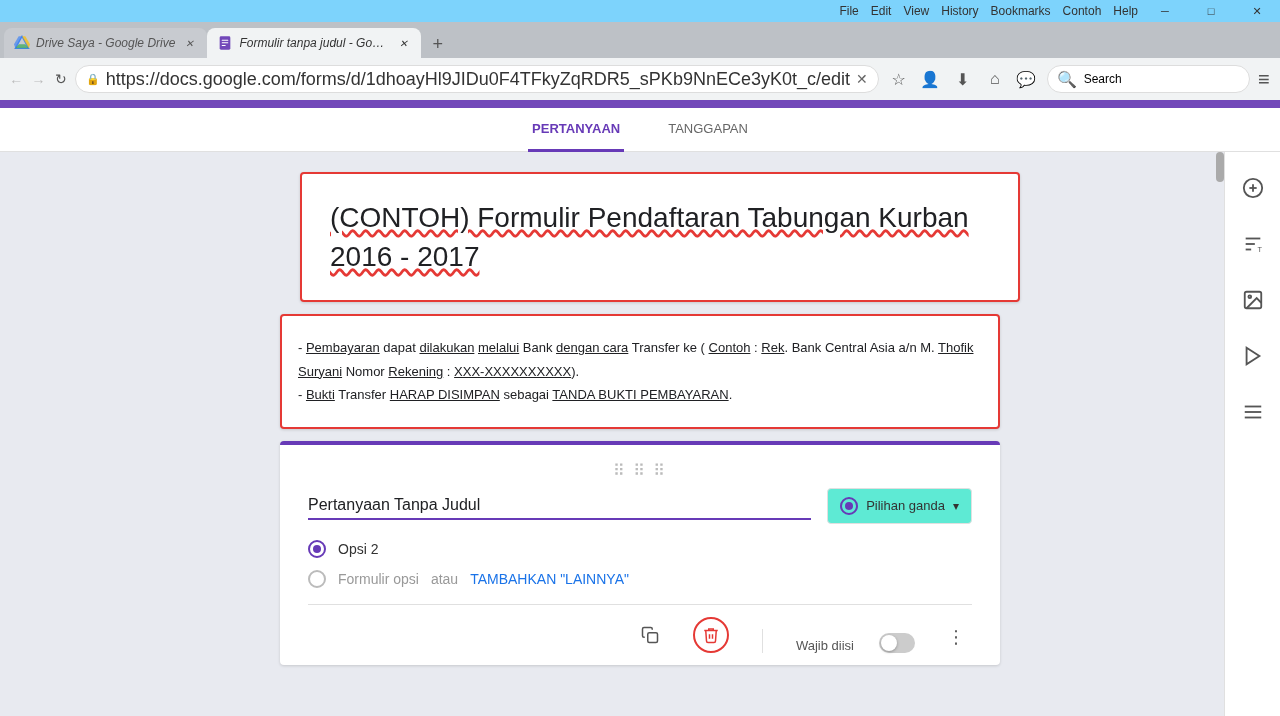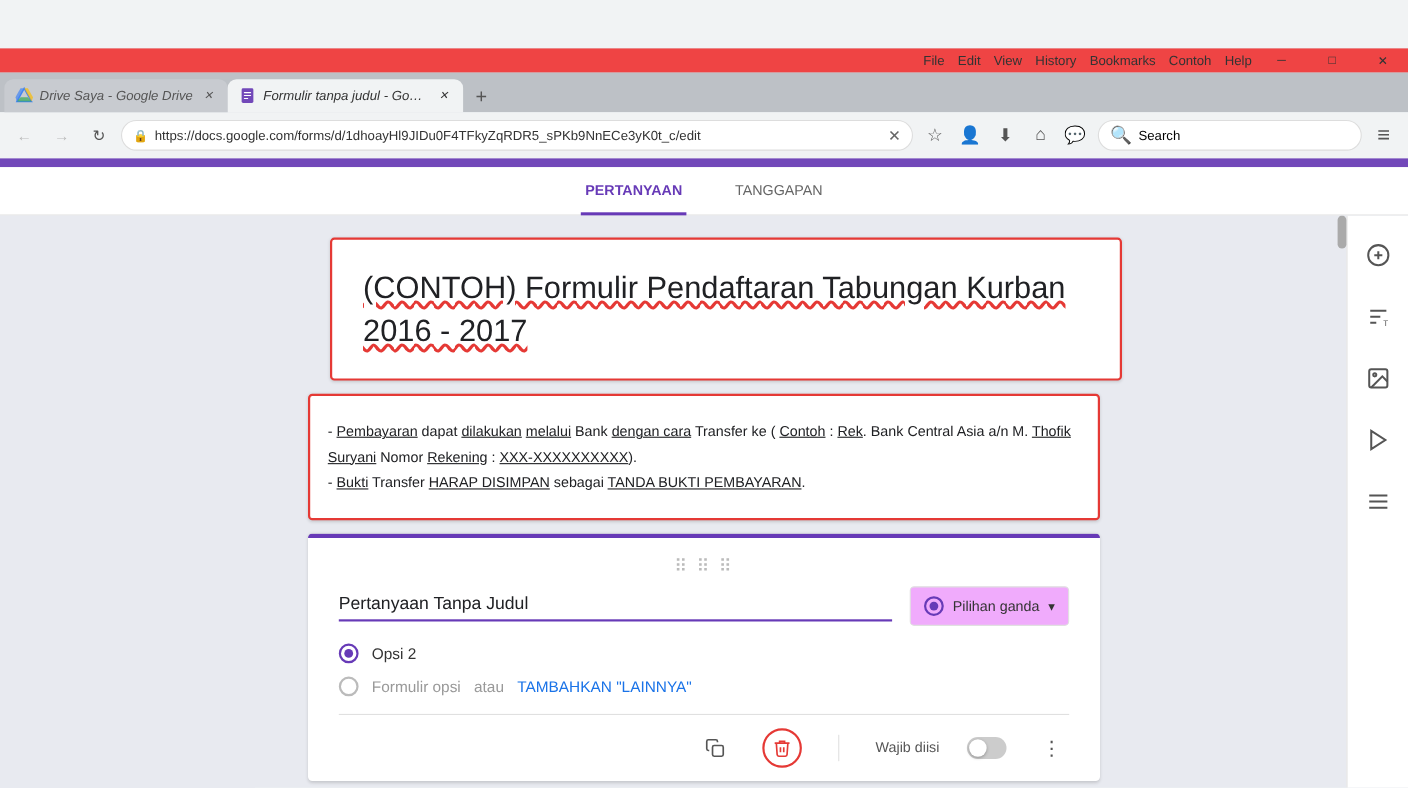--- a/index.html
+++ b/index.html
@@ -6,27 +6,26 @@
     body { font-family: Arial, sans-serif; background: #f1f3f4; overflow: hidden; width: 1280px; height: 716px; }
 
     
     .chrome-frame {
       background: #dee1e6;
       width: 1280px;
     }
 
     
     .title-bar {
-      background: #ef4444;
+      background: #7dd3fc;
       height: 22px;
       display: flex;
       align-items: center;
       justify-content: flex-end;
       padding-right: 0;
-      margin-top: 44px;
     }
     .title-bar-controls {
       display: flex;
       align-items: center;
     }
     .title-btn {
       width: 46px;
       height: 22px;
       display: flex;
       align-items: center;
@@ -141,21 +140,21 @@
       height: 28px;
       padding: 0 10px;
       gap: 6px;
       border: 1px solid #ddd;
     }
     .lock-icon {
       font-size: 11px;
       color: #0a5c0a;
     }
     .url-text {
-      font-size: 12px;
+      font-size: 18px;
       color: #333;
       flex: 1;
     }
     .refresh-btn {
       font-size: 14px;
       color: #666;
       cursor: pointer;
     }
     .search-container {
       width: 240px;
@@ -322,21 +321,21 @@
     .question-type-dropdown {
       display: flex;
       align-items: center;
       gap: 8px;
       padding: 8px 12px;
       border-radius: 4px;
       border: 1px solid #e0e0e0;
       cursor: pointer;
       font-size: 13px;
       color: #333;
-      background: #f0abfc;
+      background: #5eead4;
       white-space: nowrap;
     }
     .radio-dot {
       width: 18px;
       height: 18px;
       border: 2px solid #673ab7;
       border-radius: 50%;
       display: flex;
       align-items: center;
       justify-content: center;
@@ -369,21 +368,21 @@
       font-size: 14px;
       color: #999;
     }
     .option-link {
       font-size: 14px;
       color: #1a73e8;
       cursor: pointer;
     }
     .question-footer {
       display: flex;
-      align-items: center;
+      align-items: flex-end;
       justify-content: flex-end;
       gap: 25px;
       padding: 12px 0 12px 0;
       border-top: 1px solid #e0e0e0;
       margin-top: 16px;
     }
     .footer-icon-btn {
       width: 36px;
       height: 36px;
       border-radius: 50%;

